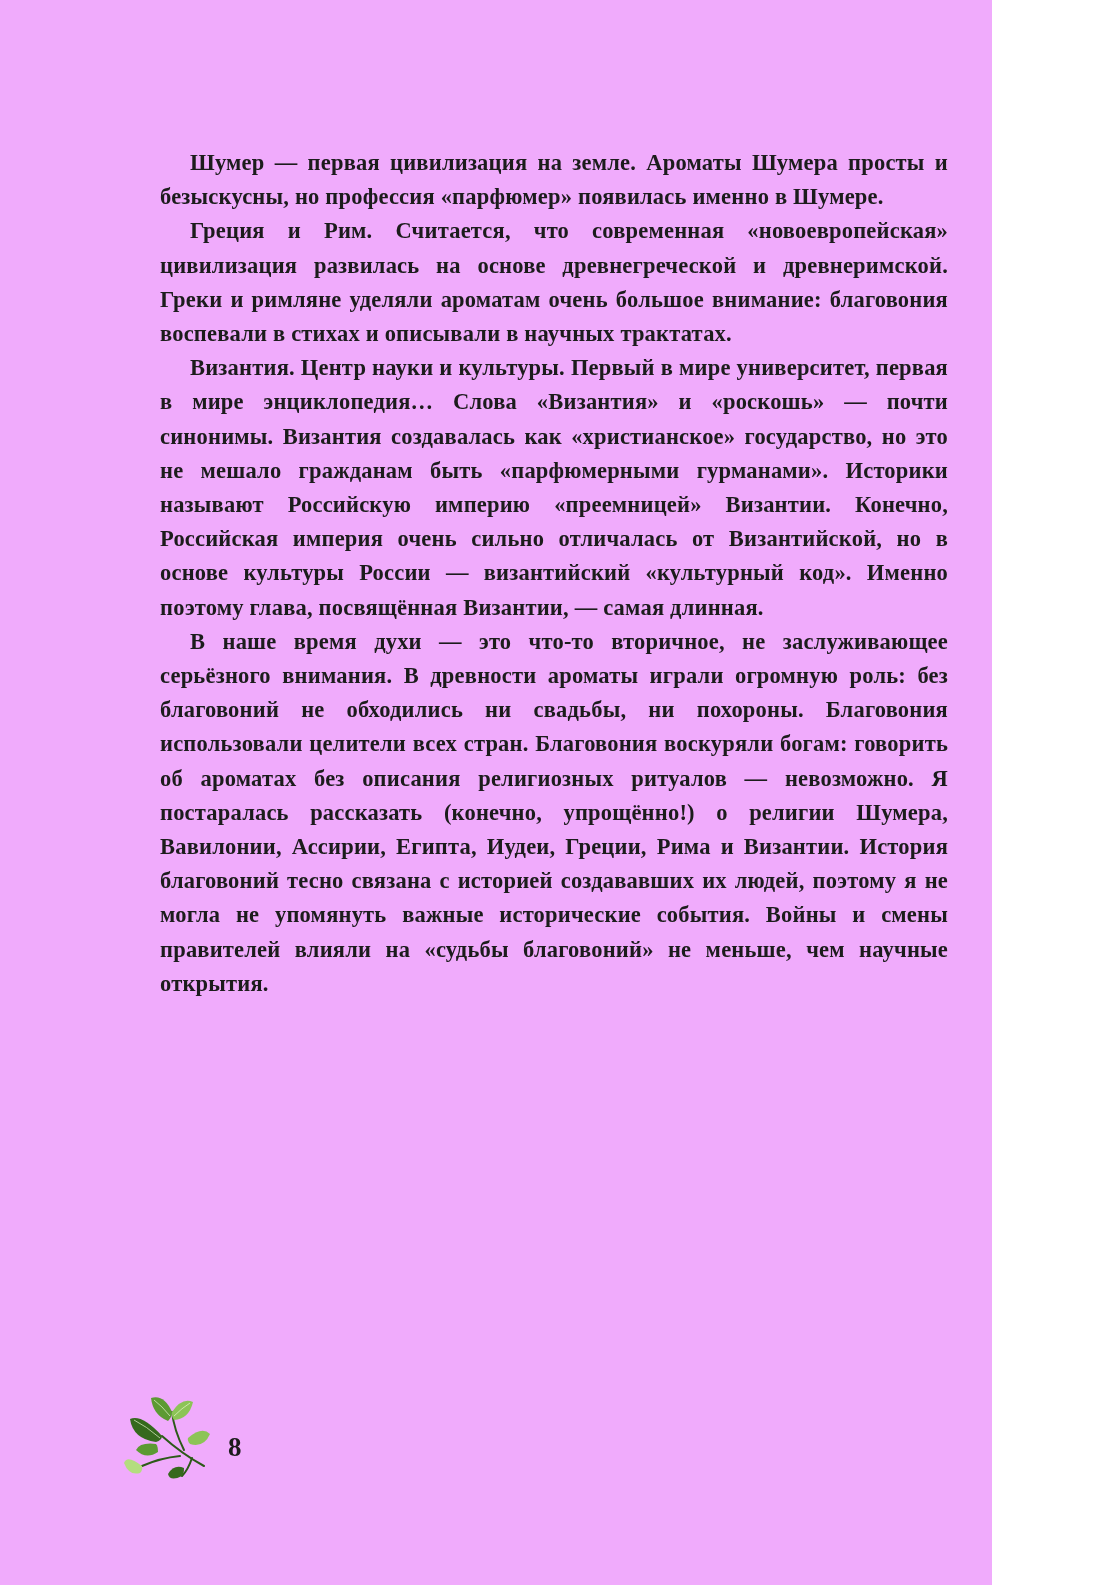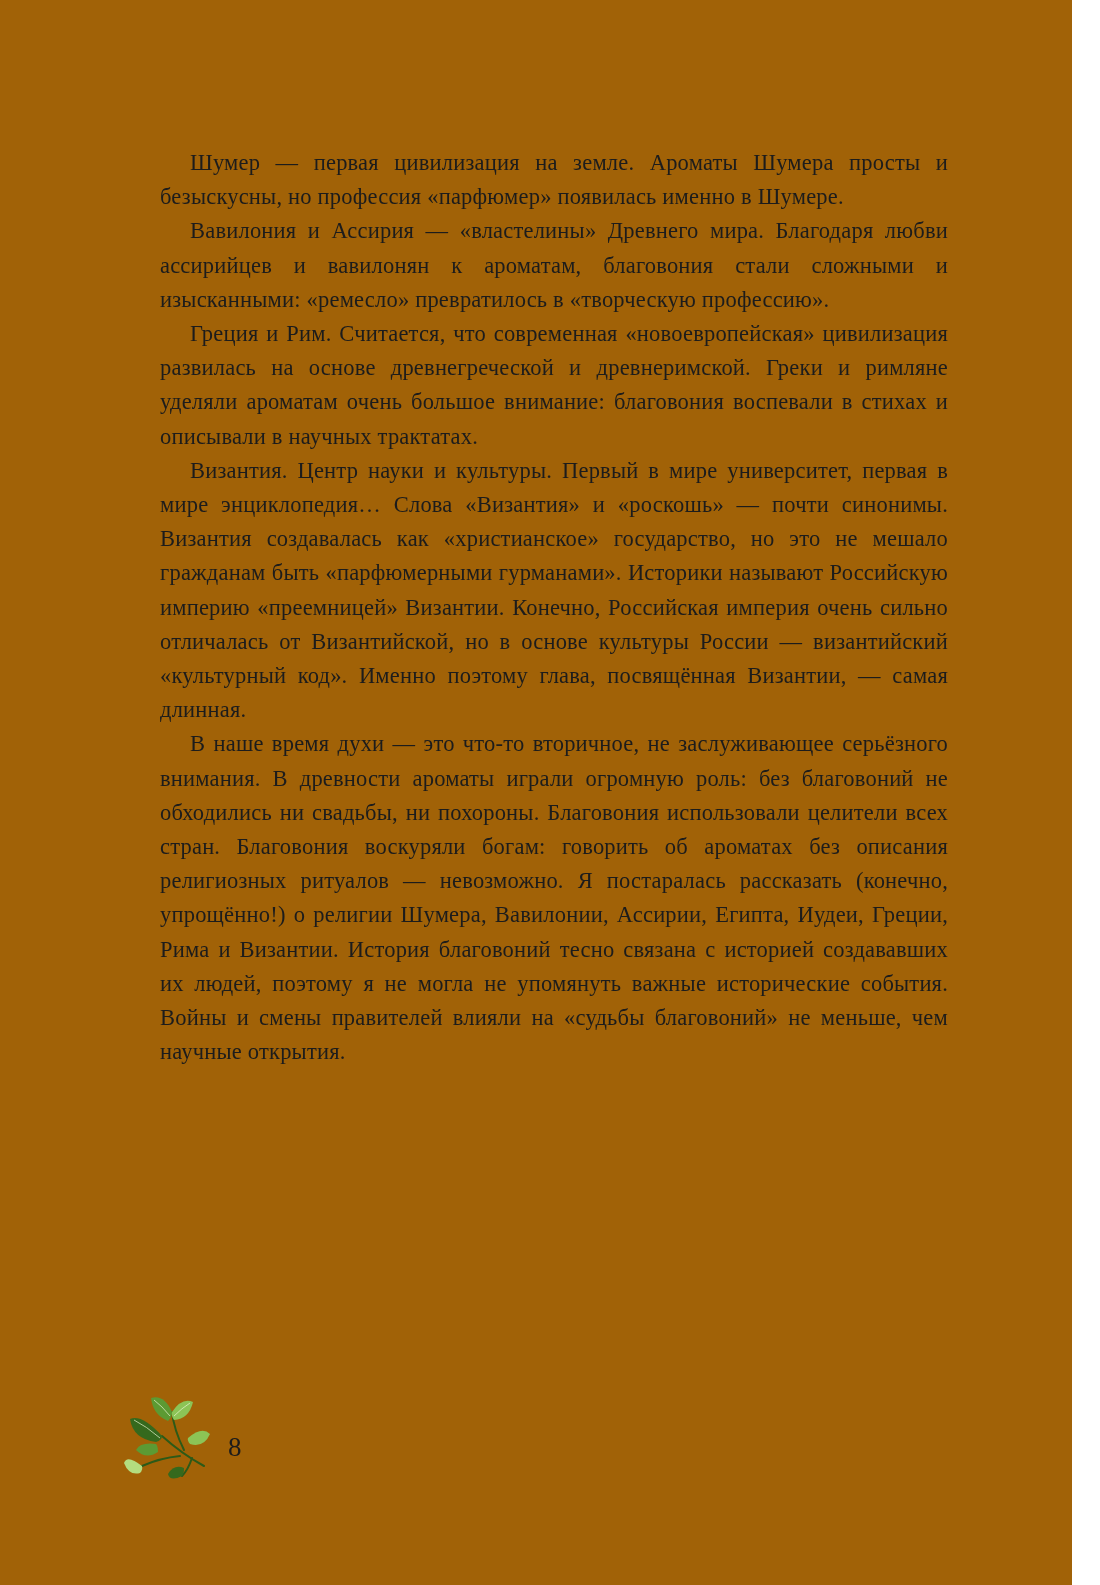--- a/index.html
+++ b/index.html
@@ -2,25 +2,26 @@
 <html lang="ru"><head>
 <meta charset="utf-8">
 <style>
   html, body {
     margin: 0;
     padding: 0;
     background: #ffffff;
   }
   .page {
     position: relative;
-    width: 1072px;
+    width: 992px;
     height: 1585px;
-    background: #a16207;
+    background: #f0abfc;
     overflow: hidden;
     font-family: "Liberation Serif", "DejaVu Serif", serif;
+    font-weight: bold;
   }
   .text-block {
     position: absolute;
     left: 160px;
     top: 146px;
     width: 788px;
     font-size: 22.5px;
     line-height: 34.2px;
     color: #1c1c1c;
     text-align: justify;
@@ -50,21 +51,20 @@
     font-family: "Liberation Serif", "DejaVu Serif", serif;
   }
 </style>
 </head>
 <body>
 
 <div class="page">
 
   <div class="text-block">
     <p>Шумер — первая цивилизация на земле. Ароматы Шумера просты и безыскусны, но профессия «парфюмер» появилась именно в Шумере.</p>
-    <p>Вавилония и Ассирия — «властелины» Древнего мира. Благодаря любви ассирийцев и вавилонян к ароматам, благовония стали сложными и изысканными: «ремесло» превратилось в «творческую профессию».</p>
     <p>Греция и Рим. Считается, что современная «новоевропейская» цивилизация развилась на основе древнегреческой и древнеримской. Греки и римляне уделяли ароматам очень большое внимание: благовония воспевали в стихах и описывали в научных трактатах.</p>
     <p>Византия. Центр науки и культуры. Первый в мире университет, первая в мире энциклопедия… Слова «Византия» и «роскошь» — почти синонимы. Византия создавалась как «христианское» государство, но это не мешало гражданам быть «парфюмерными гурманами». Историки называют Российскую империю «преемницей» Византии. Конечно, Российская империя очень сильно отличалась от Византийской, но в основе культуры России — византийский «культурный код». Именно поэтому глава, посвящённая Византии, — самая длинная.</p>
     <p>В наше время духи — это что-то вторичное, не заслуживающее серьёзного внимания. В древности ароматы играли огромную роль: без благовоний не обходились ни свадьбы, ни похороны. Благовония использовали целители всех стран. Благовония воскуряли богам: говорить об ароматах без описания религиозных ритуалов — невозможно. Я постаралась рассказать (конечно, упрощённо!) о религии Шумера, Вавилонии, Ассирии, Египта, Иудеи, Греции, Рима и Византии. История благовоний тесно связана с историей создававших их людей, поэтому я не могла не упомянуть важные исторические события. Войны и смены правителей влияли на «судьбы благовоний» не меньше, чем научные открытия.</p>
   </div>
 
   <div class="footer">
     <svg class="leaf-art" viewBox="0 0 100 92" aria-hidden="true">
 
       <g stroke="#2c5a18" stroke-width="2" fill="none" stroke-linecap="round">
         <path d="M82,74 Q60,62 40,44"></path>

